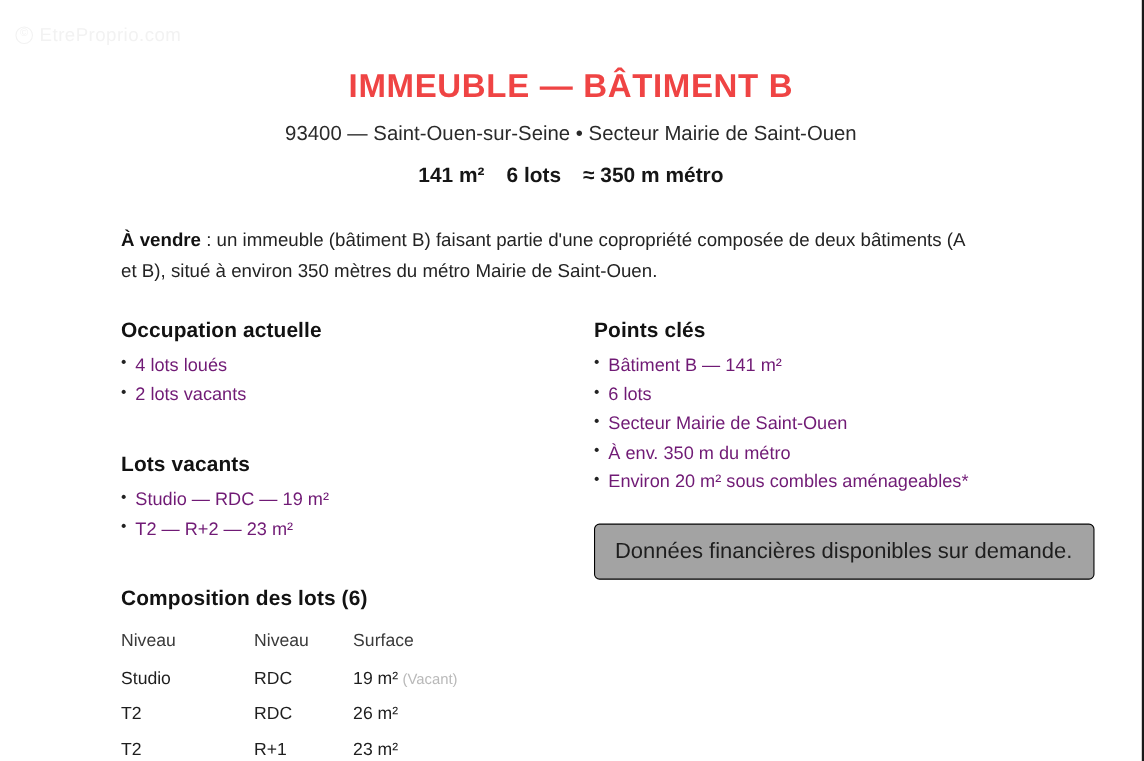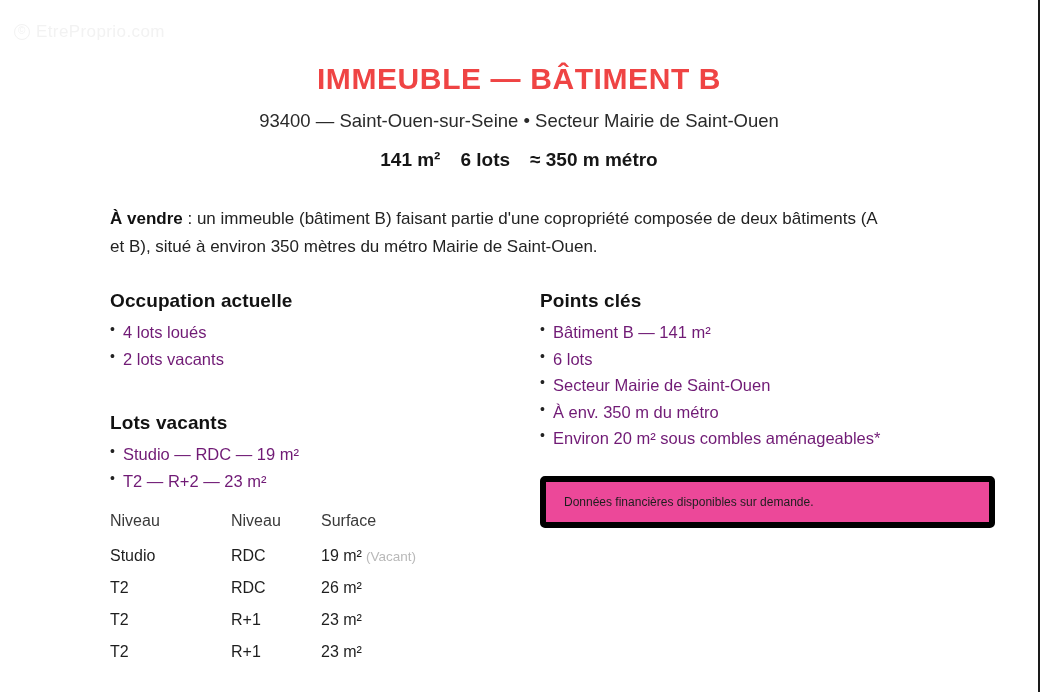--- a/index.html
+++ b/index.html
@@ -134,26 +134,26 @@
   .footnote {
     margin-top: 22px;
     font-size: 12.5px;
     color: #4a4a4a;
     line-height: 1.5;
     letter-spacing: 0.05px;
   }
 
   .infobox {
     margin-top: 24px;
-    border: 6px solid #000000;
+    border: 1px solid #000000;
     border-radius: 5px;
     padding: 13px 18px;
-    font-size: 12px;
+    font-size: 20px;
     color: #1e1e1e;
-    background: #ec4899;
+    background: #a3a3a3;
     width: 455px;
     box-sizing: border-box;
   }
 
   
   .lots-table {
     margin-top: 14px;
     border-collapse: collapse;
     width: 400px;
     font-size: 16px;
@@ -211,20 +211,21 @@
         <li>4 lots loués</li>
         <li>2 lots vacants</li>
       </ul>
 
       <h2 class="section spaced">Lots vacants</h2>
       <ul class="blist">
         <li>Studio — RDC — 19 m²</li>
         <li>T2 — R+2 — 23 m²</li>
       </ul>
 
+      <h2 class="section spaced">Composition des lots (6)</h2>
 
       <table class="lots-table">
         <thead>
           <tr>
             <th class="c-type">Niveau</th>
             <th class="c-level">Niveau</th>
             <th class="c-surface">Surface</th>
           </tr>
         </thead>
         <tbody>

